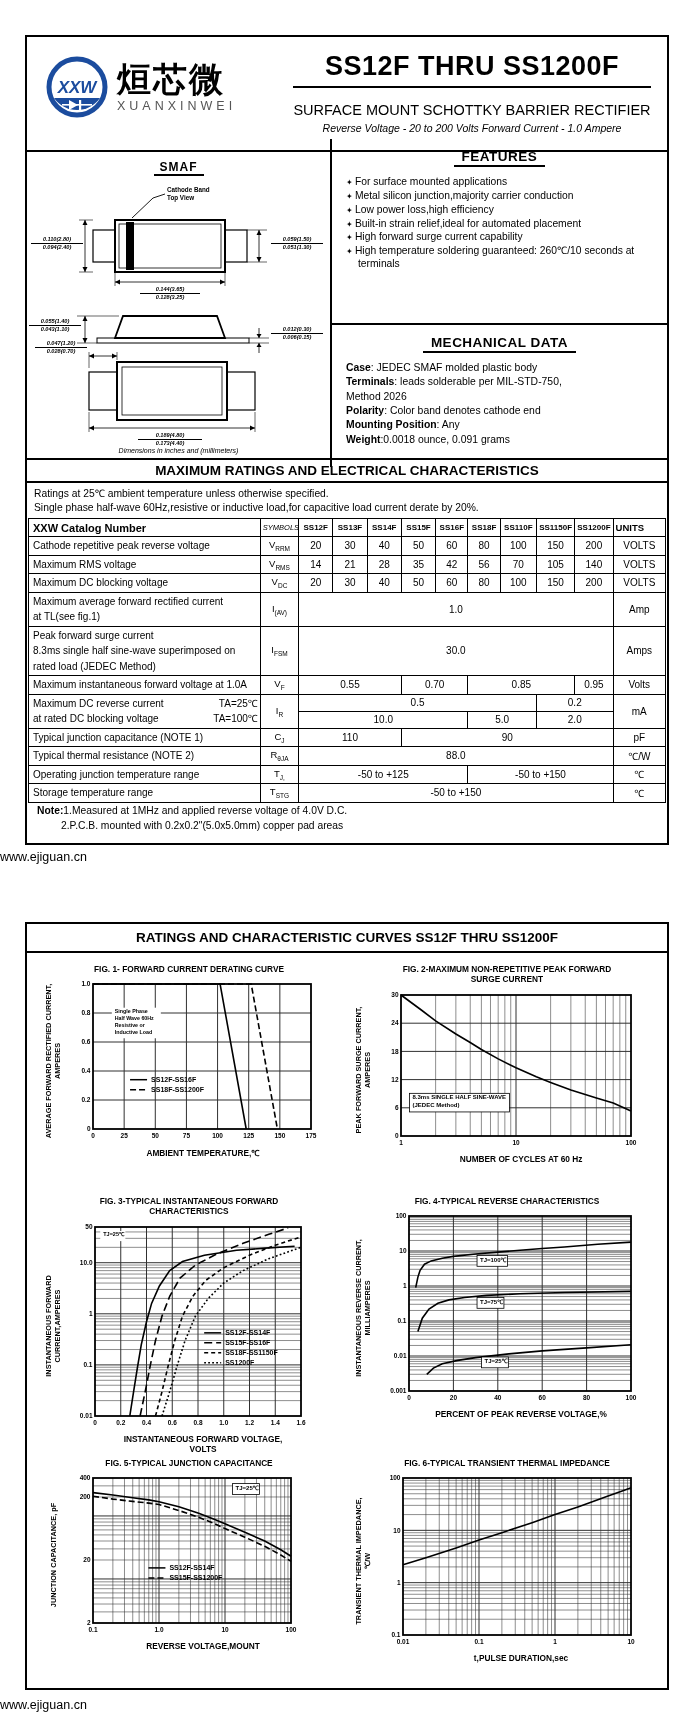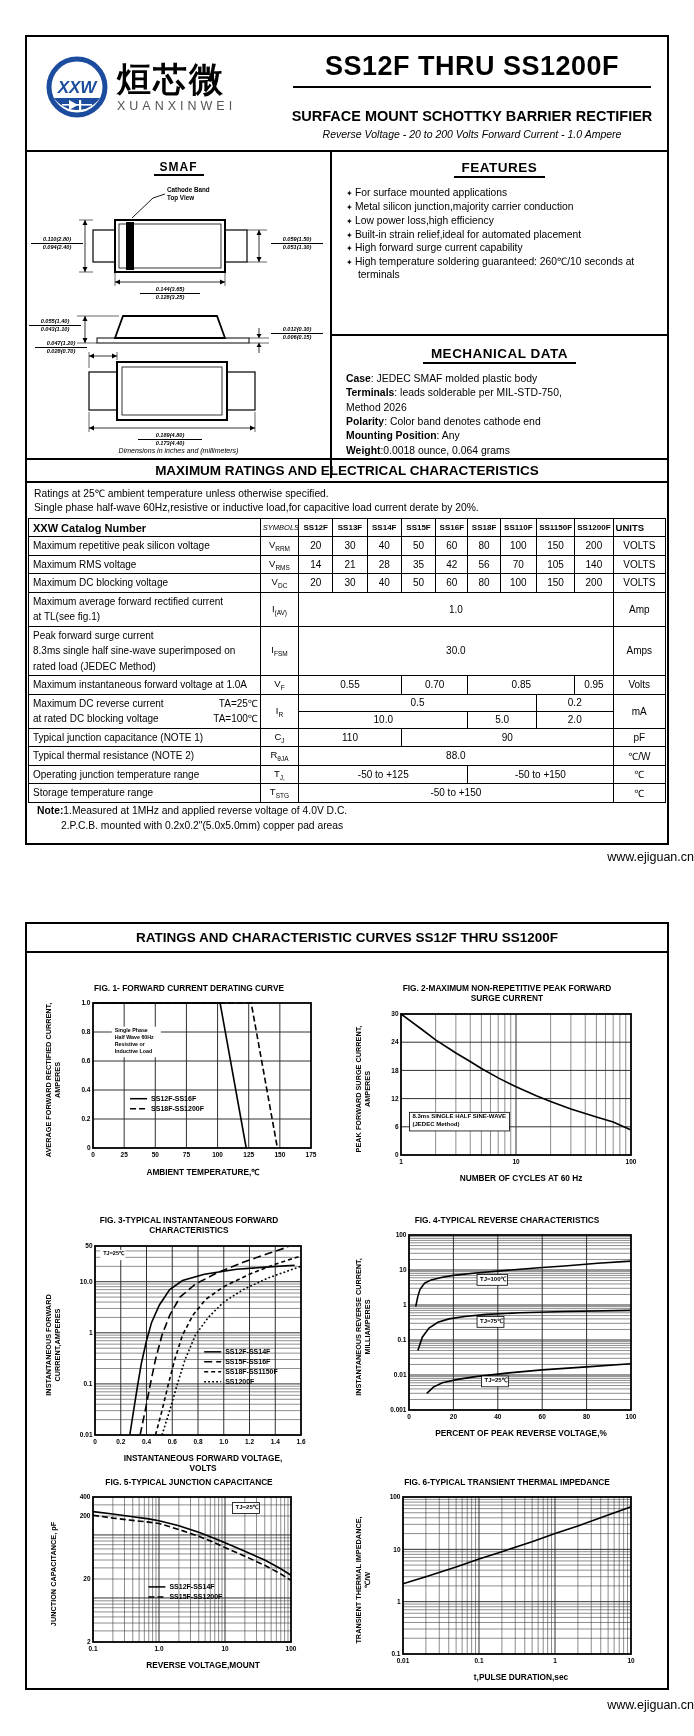--- a/index.html
+++ b/index.html
@@ -7,21 +7,21 @@
   body { width:694px; height:1736px; position:relative; font-family:"Liberation Sans",sans-serif; color:#000; }
   .page { position:absolute; left:25px; width:644px; border:2px solid #000; background:#fff; }
   .abs { position:absolute; }
   .hline { position:absolute; left:0; right:0; border-top:2px solid #000; }
 
   
   .logo-cn { font-size:34px; font-weight:bold; letter-spacing:2px; line-height:1; }
   .logo-py { font-size:12.5px; letter-spacing:4px; color:#555; margin-top:3px; }
   .doc-title { font-size:27px; font-weight:bold; text-align:center; letter-spacing:0.5px; }
   .title-rule { border-top:2.5px solid #000; width:358px; margin:4px auto 0 auto; }
-  .doc-sub { font-size:14.5px; font-weight:bold; text-align:center; margin-top:20px; }
+  .doc-sub { font-size:14.5px; font-weight:normal; text-align:center; margin-top:14px; }
   .doc-tag { font-size:10.5px; font-style:italic; text-align:center; margin-top:4px; }
 
   
   .dim { position:absolute; font-size:5.6px; font-style:italic; font-weight:bold; text-align:center; line-height:1.25; }
   .dim span { display:block; }
   .dim span:first-child { border-bottom:0.5px solid #000; }
   .smaf-title { font-size:12px; font-weight:bold; letter-spacing:1px; border-bottom:2px solid #000; padding:0 6px 0 6px; display:inline-block; }
   .cath { position:absolute; font-size:6.3px; font-weight:bold; line-height:1.2; }
   .pkg-note { position:absolute; font-size:7px; font-style:italic; width:100%; text-align:center; }
 
@@ -48,26 +48,26 @@
   .rt .sy { text-align:center; font-size:9.5px; }
   .rt .sy sub, .lb sub { font-size:6.5px; }
   .rt .ph { text-align:center; font-size:8px; font-weight:bold; padding:4px 0; }
   .rt .sh { text-align:center; font-size:7.5px; font-style:italic; }
   .rt .uh { text-align:left; font-size:9.5px; font-weight:bold; }
   .rt .vc { text-align:center; font-size:10px; }
   .rt .uc { text-align:center; font-size:10px; }
   .rt .pairline { display:flex; justify-content:space-between; }
   .fnote { font-size:10.3px; line-height:1.5; padding-left:10px; }
   .fnote .ind { padding-left:24px; }
-  .website { position:absolute; left:0; width:694px; text-align:right; font-size:12.5px; }
+  .website { position:absolute; left:0; width:694px; text-align:left; font-size:12.5px; }
 
   
   .p2-titlebar { border-bottom:2.5px solid #000; text-align:center; font-weight:bold; font-size:13.5px; padding:6px 0; }
   .fig { position:absolute; }
-  .fig-title { text-align:center; font-weight:bold; font-size:8.3px; line-height:1.25; white-space:pre-line;margin-top:19px; }
+  .fig-title { text-align:center; font-weight:bold; font-size:8.3px; line-height:1.25; white-space:pre-line; }
   .fig-body { display:flex; align-items:center; margin-top:3px; }
   .ywrap { position:relative; width:30px; flex:none; }
   .ylab { position:absolute; left:50%; top:50%; transform:translate(-50%,-50%) rotate(-90deg); text-align:center; font-size:7.3px; font-weight:bold; white-space:pre-line; line-height:1.2; }
   .fig-xlab { text-align:center; font-weight:bold; font-size:8.3px; margin-top:2px; padding-left:28px; white-space:pre-line; }
 </style>
 </head>
 <body>
 
 <div class="page" style="top:35px; height:810px;">
 
@@ -178,41 +178,41 @@
       <span>0.047(1.20)</span>
         <span>0.028(0.70)</span>
     </div>
     <div class="dim" style="left:111px; top:282px; width:64px;">
       <span>0.189(4.80)</span>
         <span>0.173(4.40)</span>
     </div>
     <div class="pkg-note" style="top:297px;">Dimensions in inches and (millimeters)</div>
   </div>
 
-  <div class="rcol" style="left:303px; top:113px; width:337px; height:328px;">
+  <div class="rcol" style="left:303px; top:102px; width:337px; height:328px;">
     <div style="height:178px; border-bottom:2px solid #000;">
       <div class="sec-title"><span>FEATURES</span></div>
       <ul id="features-list">
           <li>For surface mounted applications</li>
           <li>Metal silicon junction,majority carrier conduction</li>
           <li>Low power loss,high efficiency</li>
           <li>Built-in strain relief,ideal for automated placement</li>
           <li>High forward surge current capability</li>
           <li>High temperature soldering guaranteed: 260℃/10 seconds at terminals</li>
         </ul>
     </div>
     <div>
       <div class="sec-title"><span>MECHANICAL DATA</span></div>
       <div id="mech-rows">
           <div><b>Case</b><span>: JEDEC SMAF molded plastic body</span></div>
           <div><b>Terminals</b><span>: leads solderable per MIL-STD-750,</span></div>
           <div><b></b><span>Method 2026</span></div>
           <div><b>Polarity</b><span>: Color band denotes cathode end</span></div>
           <div><b>Mounting Position</b><span>: Any</span></div>
-          <div><b>Weight</b><span>:0.0018 ounce, 0.064 grams</span></div>
+          <div><b>Weight</b><span>:0.0018 ounce, 0.091 grams</span></div>
         </div>
     </div>
   </div>
 
   <div class="ratings-bar" style="top:421px;">MAXIMUM RATINGS AND ELECTRICAL CHARACTERISTICS</div>
 
   <div class="abs" style="left:0; top:450px; width:644px;">
     <div class="ratings-note">Ratings at 25℃ ambient temperature unless otherwise specified.</div>
     <div class="ratings-note">Single phase half-wave 60Hz,resistive or inductive load,for capacitive load current derate by 20%.</div>
   </div>
@@ -241,21 +241,21 @@
           <td class="ph">SS14F</td>
           <td class="ph">SS15F</td>
           <td class="ph">SS16F</td>
           <td class="ph">SS18F</td>
           <td class="ph">SS110F</td>
           <td class="ph">SS1150F</td>
           <td class="ph">SS1200F</td>
           <td class="uh">UNITS</td>
         </tr>
         <tr>
-          <td class="lb">Maximum repetitive peak silicon voltage</td>
+          <td class="lb">Cathode repetitive peak reverse voltage</td>
           <td class="sy">V<sub>RRM</sub></td>
           <td class="vc" colspan="1">20</td>
           <td class="vc" colspan="1">30</td>
           <td class="vc" colspan="1">40</td>
           <td class="vc" colspan="1">50</td>
           <td class="vc" colspan="1">60</td>
           <td class="vc" colspan="1">80</td>
           <td class="vc" colspan="1">100</td>
           <td class="vc" colspan="1">150</td>
           <td class="vc" colspan="1">200</td>

